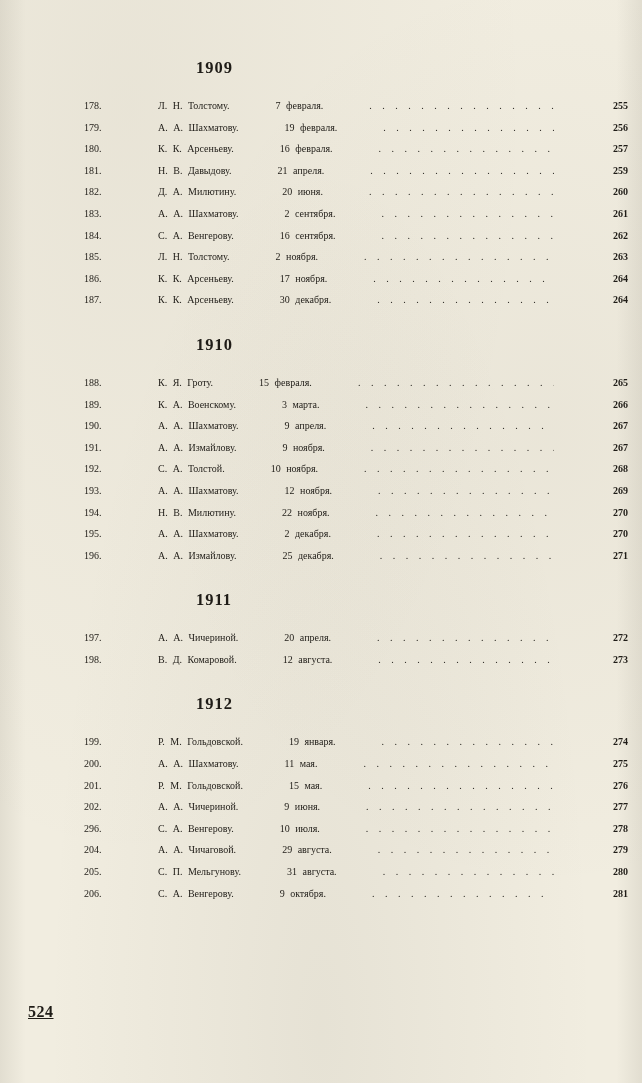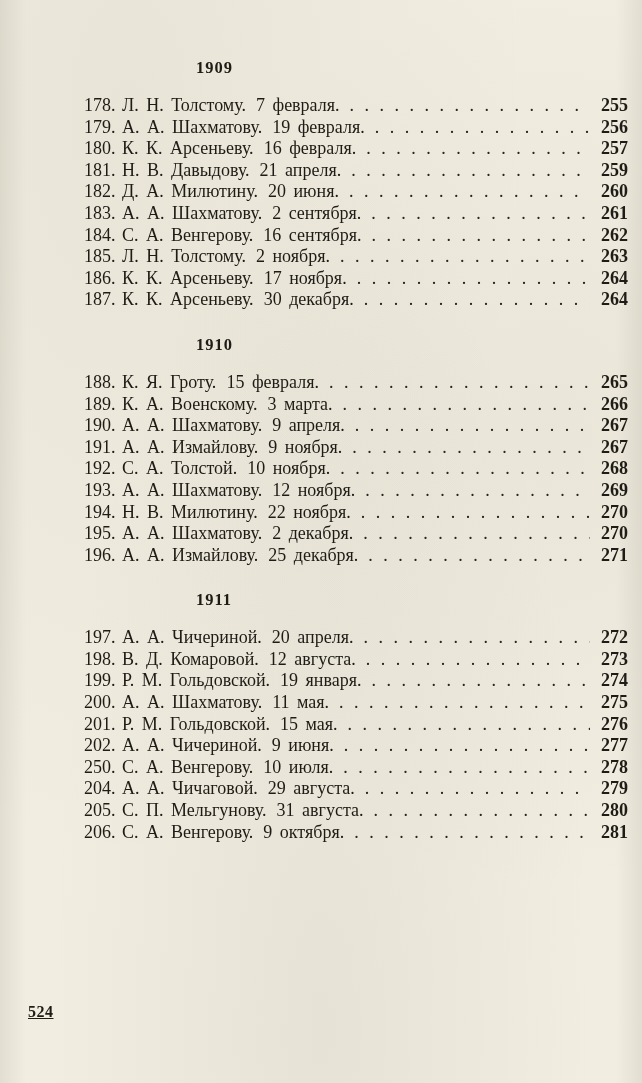--- a/index.html
+++ b/index.html
@@ -28,24 +28,25 @@
     font-weight:700;
     font-size:16.5px;
     line-height:20px;
     margin:24px 0 17px 112px;
     letter-spacing:1px;
   }
   .section:first-child .section-year{margin-top:0;}
   .entry{
     display:flex;
     align-items:center;
-    font-size:18px;
+    font-size:10px;
     line-height:21.6px;
     white-space:nowrap;
     word-spacing:3px;
+    gap:36px;
   }
   .entry .num{
     flex:0 0 38px;
   }
   .entry .name{}
   .entry .date{
     margin-left:10px;
   }
   .entry .dots{
     flex:1 1 auto;
@@ -227,20 +228,21 @@
         </div>
         <div class="entry">
           <span class="num">198.</span>
           <span class="name">В. Д. Комаровой.</span>
           <span class="date">12 августа.</span>
           <span class="dots">............................................................</span>
           <span class="pg">273</span>
         </div>
       </div>
       <div class="section">
+        <div class="section-year">1912</div>
         <div class="entry">
           <span class="num">199.</span>
           <span class="name">Р. М. Гольдовской.</span>
           <span class="date">19 января.</span>
           <span class="dots">............................................................</span>
           <span class="pg">274</span>
         </div>
         <div class="entry">
           <span class="num">200.</span>
           <span class="name">А. А. Шахматову.</span>
@@ -258,21 +260,21 @@
           <span class="pg">276</span>
         </div>
         <div class="entry">
           <span class="num">202.</span>
           <span class="name">А. А. Чичериной.</span>
           <span class="date">9 июня.</span>
           <span class="dots">............................................................</span>
           <span class="pg">277</span>
         </div>
         <div class="entry">
-          <span class="num">250.</span>
+          <span class="num">296.</span>
           <span class="name">С. А. Венгерову.</span>
           <span class="date">10 июля.</span>
           <span class="dots">............................................................</span>
           <span class="pg">278</span>
         </div>
         <div class="entry">
           <span class="num">204.</span>
           <span class="name">А. А. Чичаговой.</span>
           <span class="date">29 августа.</span>
           <span class="dots">............................................................</span>

